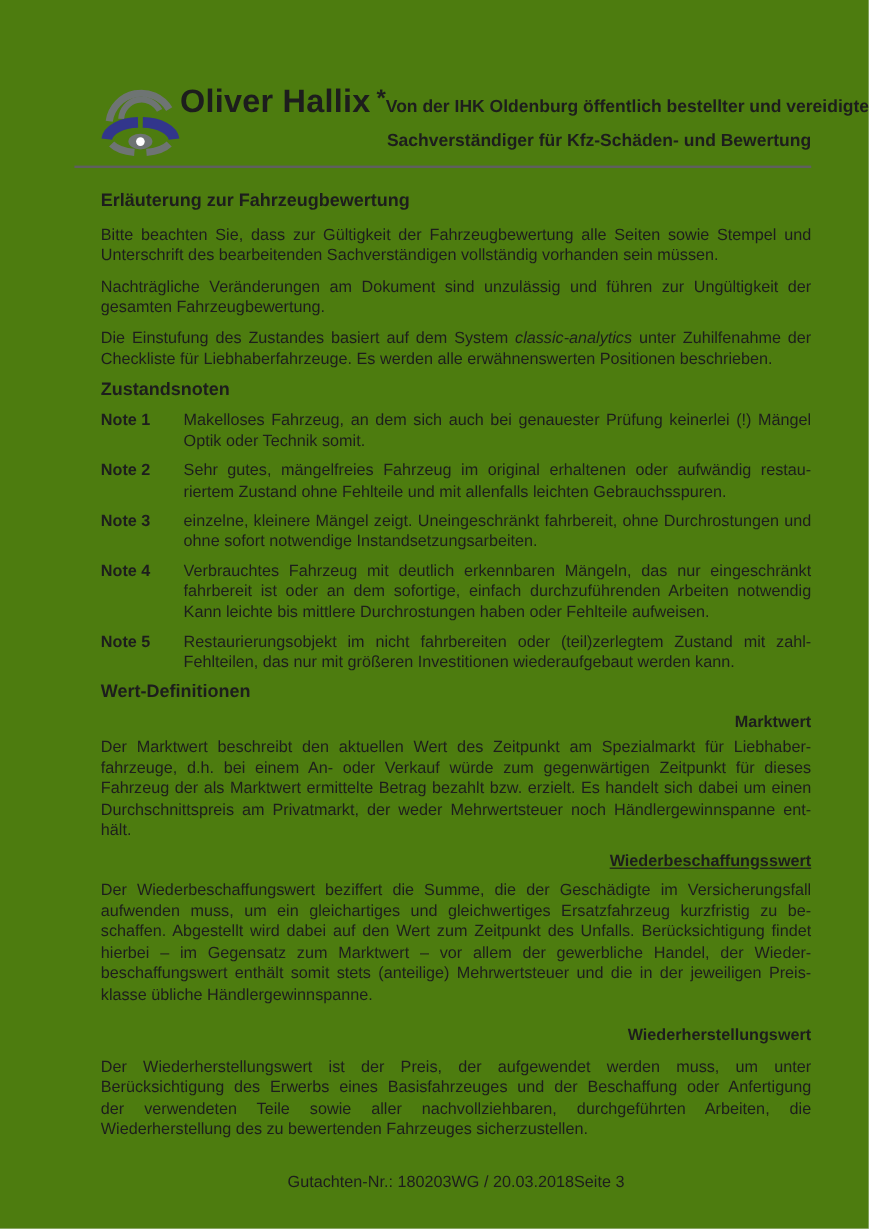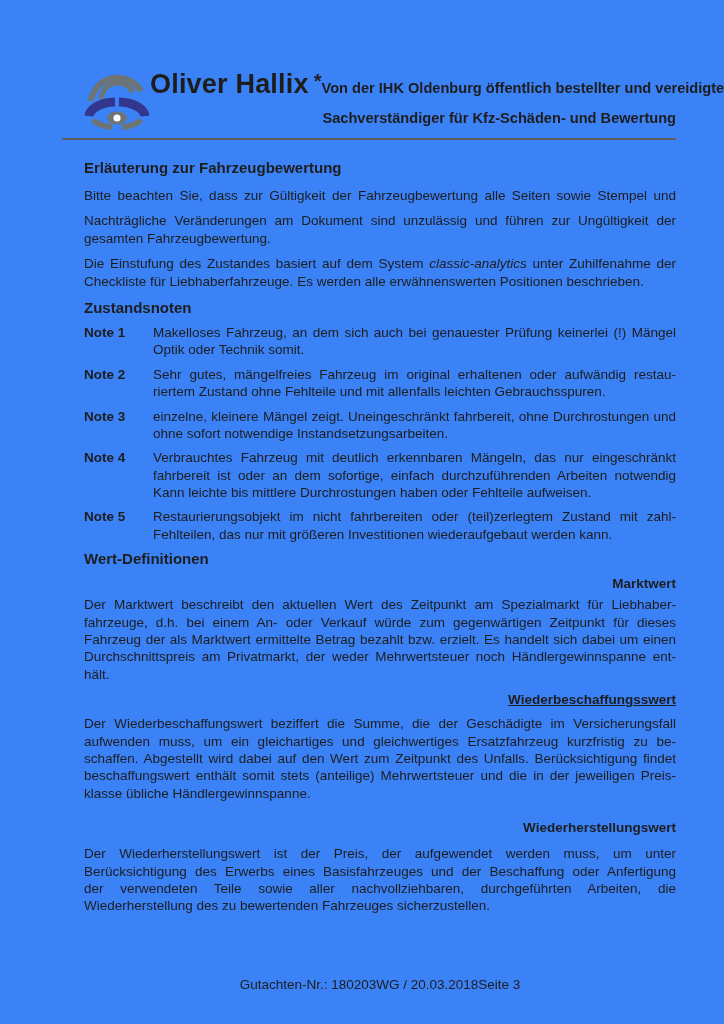--- a/index.html
+++ b/index.html
@@ -1,21 +1,21 @@
 <!DOCTYPE html>
 <html lang="de"><head>
 <meta charset="utf-8">
 <style>
   html, body { margin: 0; padding: 0; background: #e8e8e8; }
   .page {
     position: relative;
     width: 724px;
     height: 1024px;
     margin: 0 auto;
-    background: #3b82f6;
+    background: #4d7c0f;
     font-family: "Liberation Sans", "DejaVu Sans", sans-serif;
     color: #1d1d1d;
     overflow: hidden;
   }
   .content { padding: 57px 48px 0 84px; }
 
   
   .letterhead { display: flex; align-items: flex-start; }
   .logo { flex: none; width: 66px; height: 70px; margin: 4px 0 0 0; }
   .header-text { flex: 1; padding-top: 12px; min-width: 0; }
@@ -96,20 +96,21 @@
       </div>
     </header>
     <div class="header-divider"></div>
 
     <main class="body-text">
 
       <div class="h-main h-erlaeuterung">Erläuterung zur Fahrzeugbewertung</div>
 
       <div class="para">
           <div class="jline">Bitte beachten Sie, dass zur Gültigkeit der Fahrzeugbewertung alle Seiten sowie Stempel und</div>
+          <div class="jline jline-last">Unterschrift des bearbeitenden Sachverständigen vollständig vorhanden sein müssen.</div>
         </div>
       <div class="para">
           <div class="jline">Nachträgliche Veränderungen am Dokument sind unzulässig und führen zur Ungültigkeit der</div>
           <div class="jline jline-last">gesamten Fahrzeugbewertung.</div>
         </div>
       <div class="para">
           <div class="jline">Die Einstufung des Zustandes basiert auf dem System <em>classic-analytics</em> unter Zuhilfenahme der</div>
           <div class="jline jline-last">Checkliste für Liebhaberfahrzeuge. Es werden alle erwähnenswerten Positionen beschrieben.</div>
         </div>
 
@@ -161,20 +162,21 @@
           <div class="jline">Fahrzeug der als Marktwert ermittelte Betrag bezahlt bzw. erzielt. Es handelt sich dabei um einen</div>
           <div class="jline">Durchschnittspreis am Privatmarkt, der weder Mehrwertsteuer noch Händlergewinnspanne ent-</div>
           <div class="jline jline-last">hält.</div>
         </div>
 
       <div class="h-sub h-wbw">Wiederbeschaffungsswert</div>
       <div class="para">
           <div class="jline">Der Wiederbeschaffungswert beziffert die Summe, die der Geschädigte im Versicherungsfall</div>
           <div class="jline">aufwenden muss, um ein gleichartiges und gleichwertiges Ersatzfahrzeug kurzfristig zu be-</div>
           <div class="jline">schaffen. Abgestellt wird dabei auf den Wert zum Zeitpunkt des Unfalls. Berücksichtigung findet</div>
+          <div class="jline">hierbei – im Gegensatz zum Marktwert – vor allem der gewerbliche Handel, der Wieder-</div>
           <div class="jline">beschaffungswert enthält somit stets (anteilige) Mehrwertsteuer und die in der jeweiligen Preis-</div>
           <div class="jline jline-last">klasse übliche Händlergewinnspanne.</div>
         </div>
 
       <div class="h-sub h-whw">Wiederherstellungswert</div>
       <div class="para">
           <div class="jline">Der Wiederherstellungswert ist der Preis, der aufgewendet werden muss, um unter</div>
           <div class="jline">Berücksichtigung des Erwerbs eines Basisfahrzeuges und der Beschaffung oder Anfertigung</div>
           <div class="jline">der verwendeten Teile sowie aller nachvollziehbaren, durchgeführten Arbeiten, die</div>
           <div class="jline jline-last">Wiederherstellung des zu bewertenden Fahrzeuges sicherzustellen.</div>

